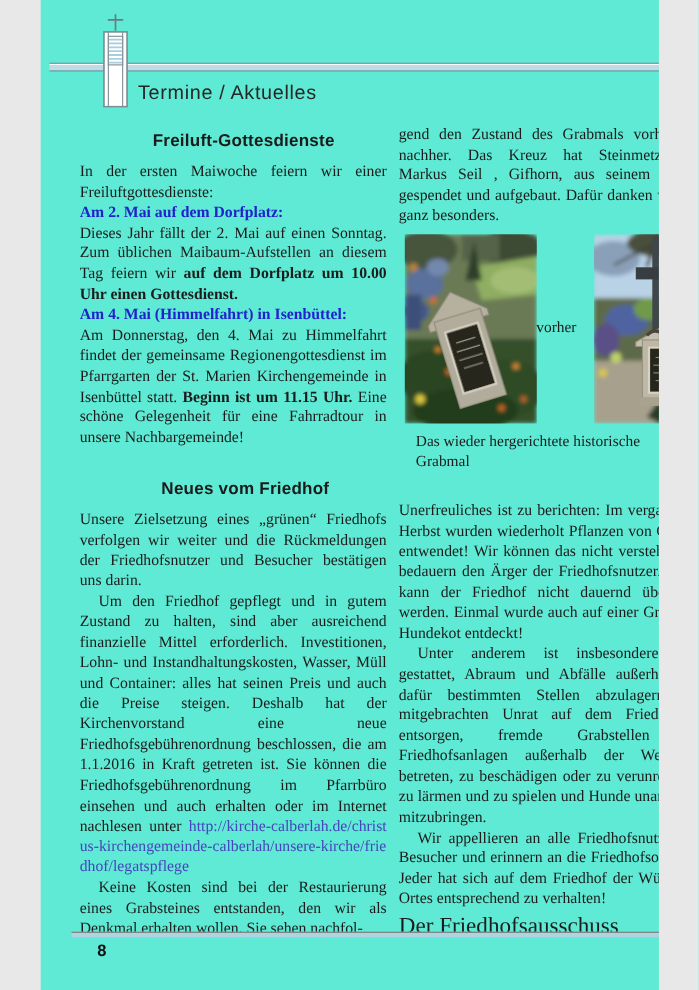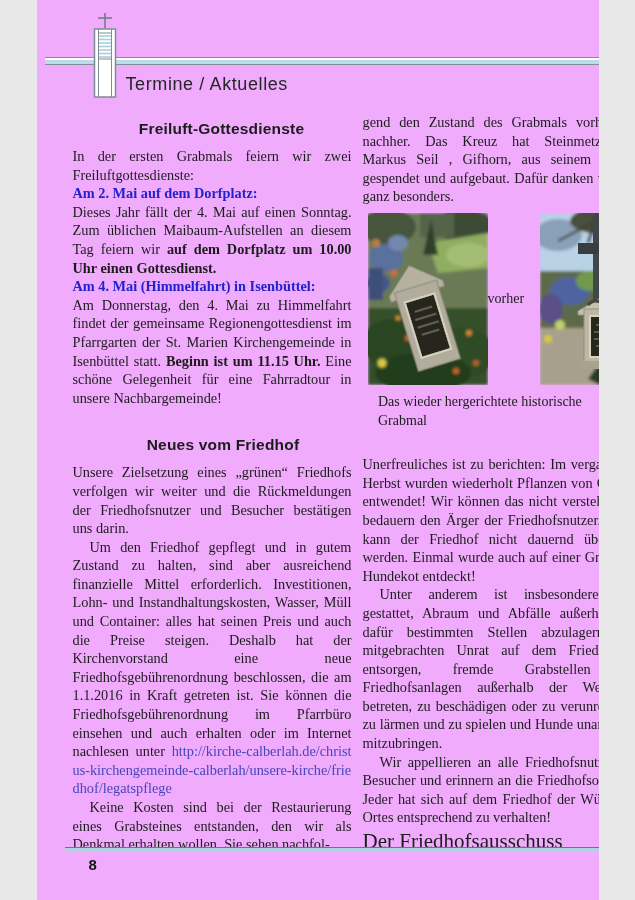--- a/index.html
+++ b/index.html
@@ -1,18 +1,18 @@
 <!DOCTYPE html>
 <html><head>
 <meta charset="utf-8">
 <style>
   html,body{margin:0;padding:0;background:#e8e8e8;}
   .page{
     position:relative;width:562px;height:900px;margin:0 auto;
-    background:#f0abfc;overflow:hidden;
+    background:#5eead4;overflow:hidden;
     font-family:"Liberation Serif", serif;color:#1c1c1c;
   }
   
   .header-rule{
     position:absolute;left:8px;top:57px;width:612px;height:6px;
     border-top:1.5px solid #7f8f96;border-bottom:1px solid #7f8f96;
     background:linear-gradient(#ffffff 0 1.5px,#bcdce9 1.5px 100%);
     z-index:1;
   }
   .logo{position:absolute;left:52px;top:12px;z-index:2;}
@@ -86,27 +86,27 @@
     </g>
   </svg>
 
   <div class="page-title">Termine / Aktuelles</div>
 
   <div class="col col-left">
 
     <h2 class="sec-head">Freiluft-Gottesdienste</h2>
 
     <p>
-      <span>In der ersten Grabmals feiern wir zwei Freiluftgottesdienste:</span>
+      <span>In der ersten Maiwoche feiern wir einer Freiluftgottesdienste:</span>
     </p>
 
     <p class="blue-head">Am 2. Mai auf dem Dorfplatz:</p>
 
     <p>
-      <span>Dieses Jahr fällt der 4. Mai auf einen Sonntag. Zum üblichen Maibaum-Aufstellen an diesem Tag feiern wir </span><span class="bold">auf dem Dorfplatz um 10.00 Uhr einen Gottesdienst.</span>
+      <span>Dieses Jahr fällt der 2. Mai auf einen Sonntag. Zum üblichen Maibaum-Aufstellen an diesem Tag feiern wir </span><span class="bold">auf dem Dorfplatz um 10.00 Uhr einen Gottesdienst.</span>
     </p>
 
     <p class="blue-head">Am 4. Mai (Himmelfahrt) in Isenbüttel:</p>
 
     <p>
       <span>Am Donnerstag, den 4. Mai zu Himmelfahrt findet der gemeinsame Regionengottesdienst im Pfarrgarten der St. Marien Kirchengemeinde in Isenbüttel statt. </span><span class="bold">Beginn ist um 11.15 Uhr.</span><span> Eine schöne Gelegenheit für eine Fahrradtour in unsere Nachbargemeinde!</span>
     </p>
 
     <h2 class="sec-head sec-head2">Neues vom Friedhof</h2>
 

